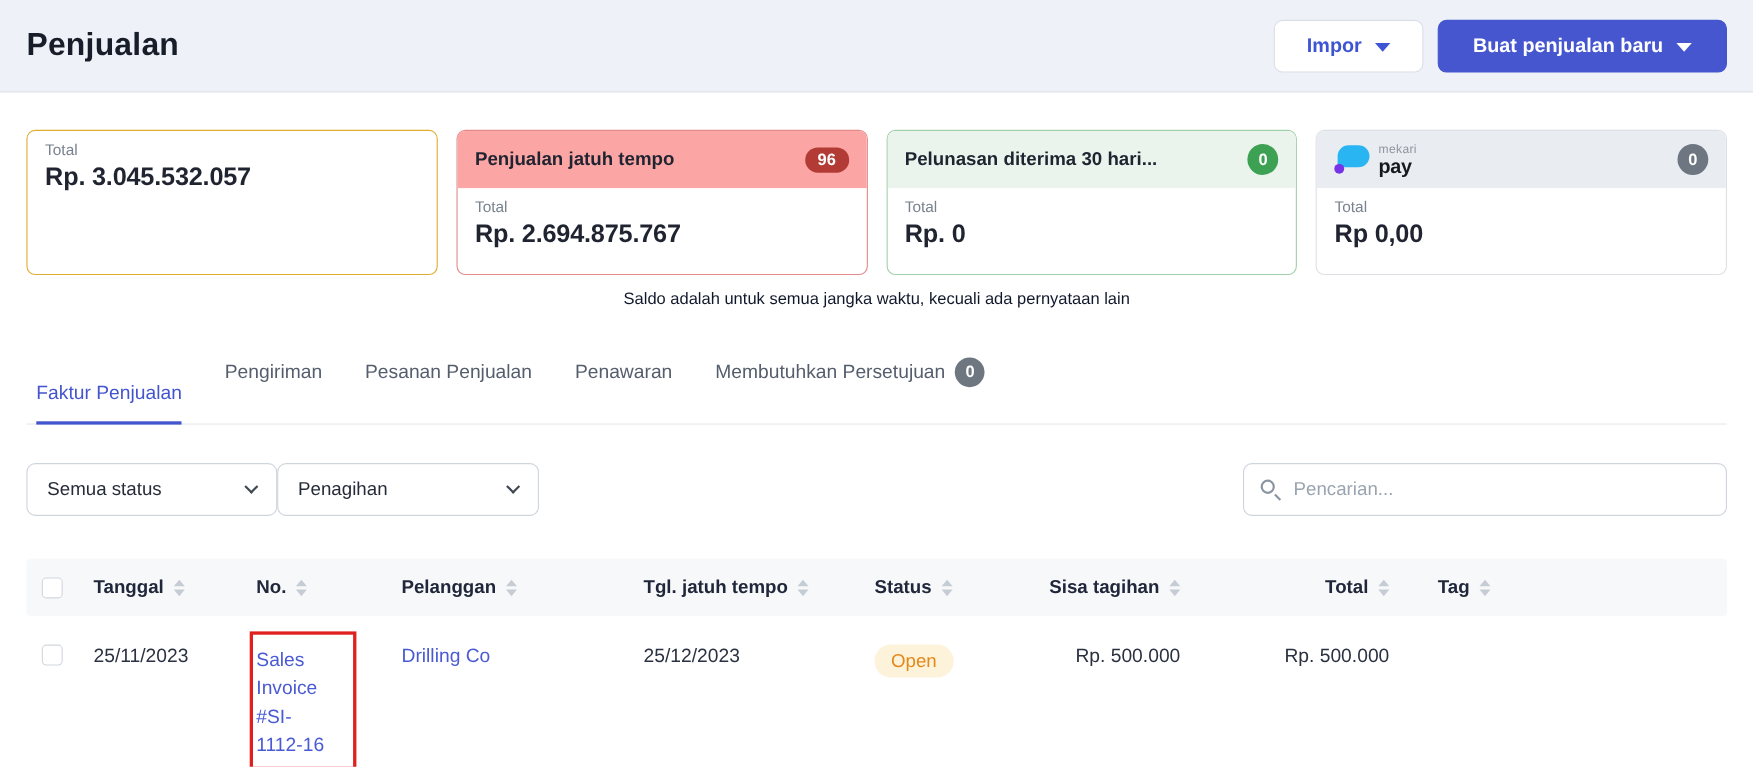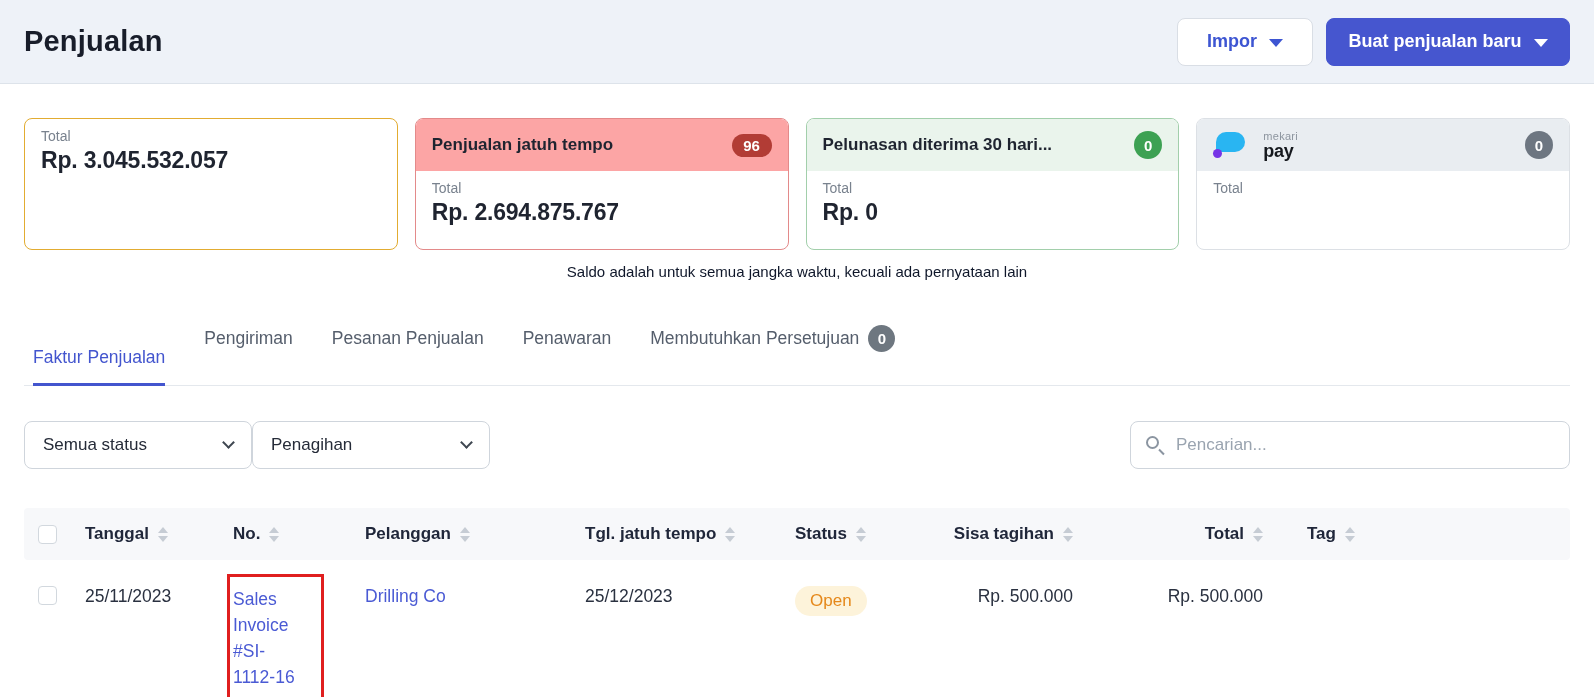--- a/index.html
+++ b/index.html
@@ -7,21 +7,21 @@
               font-family:"Liberation Sans", sans-serif; color:#1c2130; }
 
   
   .page-header { height:84px; background:#eef2f8; border-bottom:1px solid #dde3ea;
                  display:flex; align-items:center; justify-content:space-between; padding:0 24px; }
   .page-title { font-size:29px; font-weight:bold; color:#181d2a; letter-spacing:0.2px; }
   .header-actions { display:flex; gap:13px; }
   .btn { height:48px; border-radius:8px; display:flex; align-items:center; justify-content:center;
          gap:12px; font-size:18px; font-weight:bold; cursor:pointer; }
   .btn-outline { width:136px; background:#fff; border:1px solid #d9dee5; color:#3d55d2; }
-  .btn-primary { width:244px; background:#4656cf; border:1px solid #4656cf; color:#fff; }
+  .btn-primary { width:263px; background:#4656cf; border:1px solid #4656cf; color:#fff; }
   .caret-down { width:0; height:0; border-left:7px solid transparent; border-right:7px solid transparent;
                 border-top:8px solid currentColor; margin-top:2px; }
 
   
   .cards { display:grid; grid-template-columns:repeat(4,1fr); gap:17px; margin:34px 24px 0 24px; }
   .card { border-radius:8px; background:#fff; overflow:hidden; height:132px; }
   .card-head { height:52px; display:flex; align-items:center; justify-content:space-between; padding:0 16px; }
   .card-title { font-size:17px; font-weight:bold; color:#1f2430; }
   .card-badge { min-width:40px; padding:3px 10px; border-radius:13px; color:#fff; font-size:15px;
                 font-weight:bold; text-align:center; }
@@ -33,21 +33,21 @@
   .card-yellow { border:1px solid #e2ac31; } .card-yellow .card-head { background:#faf2df; }
   .card-yellow .card-badge { background:#e18d0f; }
   .card-red { border:1px solid #e38a8a; } .card-red .card-head { background:#fca5a5; }
   .card-red .card-badge { background:#b23c35; }
   .card-green { border:1px solid #a2cfab; } .card-green .card-head { background:#eaf4ec; }
   .card-green .card-badge { background:#3da153; }
   .card-gray { border:1px solid #dce0e5; } .card-gray .card-head { background:#e9edf1; }
   .card-gray .card-badge { background:#6d7681; }
 
   
-  .mekari-logo { display:flex; align-items:center; gap:18px; }
+  .mekari-logo { display:flex; align-items:center; gap:8px; }
   .mekari-bubble { position:relative; width:32px; height:26px; }
   .mekari-bubble .bubble { position:absolute; top:0; left:3px; width:29px; height:20px;
        background:#29b5f2; border-radius:10px 10px 10px 3px; }
   .mekari-bubble .dot { position:absolute; left:0; bottom:0; width:9px; height:9px;
        border-radius:50%; background:#7634e6; }
   .mekari-text { line-height:1; }
   .mekari-text .small { font-size:11px; color:#8d959f; letter-spacing:0.3px; }
   .mekari-text .big { font-size:18px; font-weight:bold; color:#15181d; letter-spacing:-0.3px; }
 
   
@@ -170,20 +170,21 @@
         </span>
         <span class="mekari-text">
           <div class="small">mekari</div>
           <div class="big">pay</div>
         </span>
       </span>
       <span class="card-badge round">0</span>
     </div>
     <div class="card-body">
       <div class="card-total-label">Total</div>
+      <div class="card-total">Rp 0,00</div>
     </div>
   </div>
 </div>
 
 <div class="note">Saldo adalah untuk semua jangka waktu, kecuali ada pernyataan lain</div>
 
 <div class="tabs">
   <div class="tab active">
     <span>Faktur Penjualan</span>
   </div>

